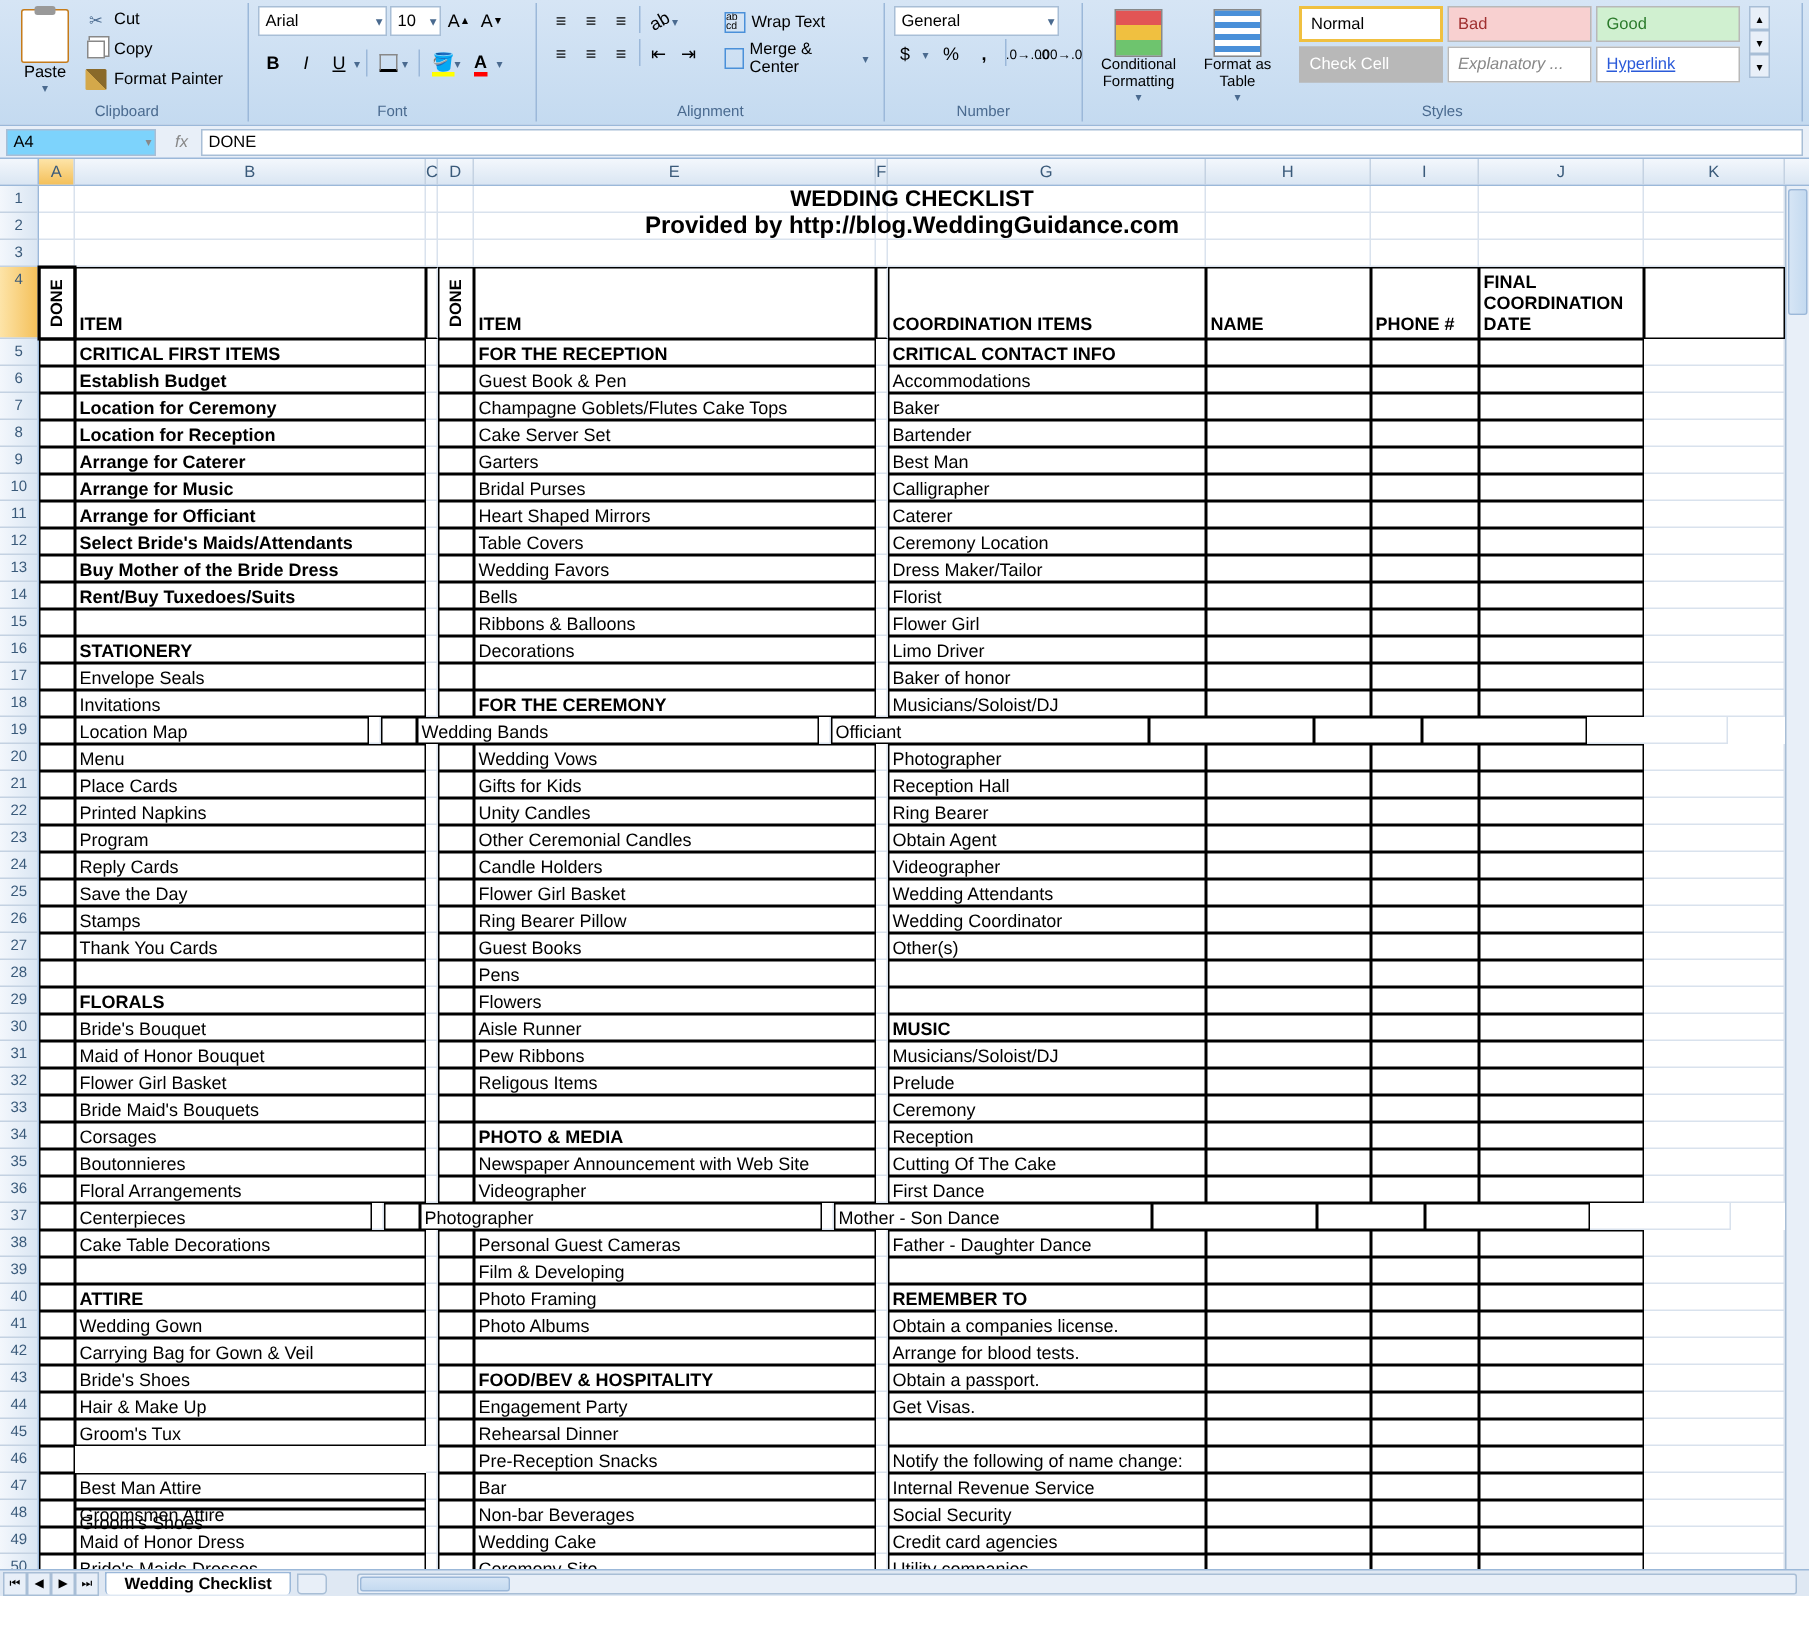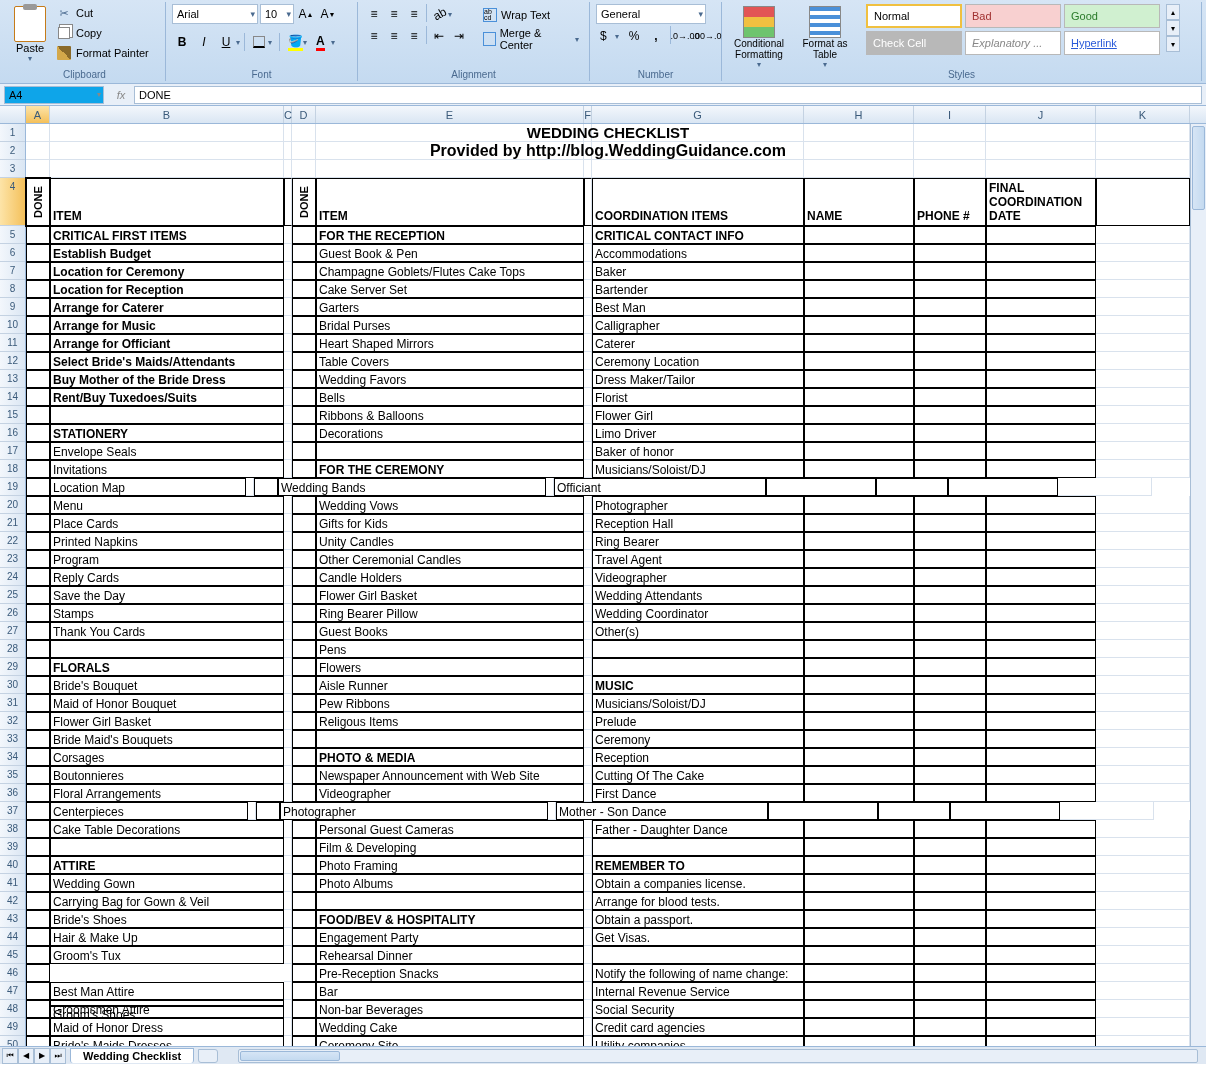--- a/index.html
+++ b/index.html
@@ -56,21 +56,21 @@
 .sc-bad{background:#f8d0d0;color:#a03030}
 .sc-good{background:#d0f0d0;color:#2a7a2a}
 .sc-check{background:#b8b8b8;color:#fff}
 .sc-explan{background:#fff;font-style:italic;color:#888}
 .sc-hyper{background:#fff;color:#2a5ad9;text-decoration:underline}
 .gallery-nav{display:flex;flex-direction:column;width:14px;margin-left:2px}
 .gnav-btn{height:16px;border:1px solid #a8bed6;background:#e8eff8;display:flex;align-items:center;justify-content:center;font-size:8px;cursor:pointer}
 
 
 .fbar{height:22px;background:#e8eff8;border-bottom:1px solid #9bb8d9;display:flex;align-items:center}
-.name-box{width:100px;background:#0ea5e9;border:1px solid #a8bed6;height:18px;margin:0 4px;display:flex;align-items:center;padding:0 4px;position:relative}
+.name-box{width:100px;background:#7dd3fc;border:1px solid #a8bed6;height:18px;margin:0 4px;display:flex;align-items:center;padding:0 4px;position:relative}
 .name-box:after{content:"▾";position:absolute;right:2px;font-size:8px;color:#888}
 .fx-btns{display:flex;gap:2px;margin:0 4px}
 .fx-btn{width:18px;height:18px;display:flex;align-items:center;justify-content:center;font-style:italic;color:#888;cursor:pointer}
 .formula-input{flex:1;background:#fff;border:1px solid #a8bed6;height:18px;padding:0 4px;display:flex;align-items:center;margin-right:4px}
 
 
 .grid-area{position:relative;height:958px;overflow:hidden;background:#fff}
 .col-headers{display:flex;height:18px;background:linear-gradient(#f3f7fc,#dae6f3);border-bottom:1px solid #9bb8d9;position:sticky;top:0}
 .corner{width:26px;border-right:1px solid #9bb8d9}
 .col-h{border-right:1px solid #c4d2e2;text-align:center;line-height:18px;color:#3a5a7a;cursor:pointer}
@@ -632,21 +632,21 @@
         <div class="cell cJ bthick" style="width: 110px;"></div>
         <div class="cell cK" style="width: 94px;"></div>
       </div>
       <div class="cell-row">
         <div class="cell cA bthick" style="width: 24px;"></div>
         <div class="cell cB bthick" style="width: 234px;">Program</div>
         <div class="cell cC" style="width: 8px; border-right: 1px solid rgb(217, 226, 237);"></div>
         <div class="cell cD bthick" style="width: 24px;"></div>
         <div class="cell cE bthick" style="width: 268px;">Other Ceremonial Candles</div>
         <div class="cell cF" style="width: 8px; border-right: 1px solid rgb(217, 226, 237);"></div>
-        <div class="cell cG bthick" style="width: 212px;">Travel Agent</div>
+        <div class="cell cG bthick" style="width: 212px;">Obtain Agent</div>
         <div class="cell cH bthick" style="width: 110px;"></div>
         <div class="cell cI bthick" style="width: 72px;"></div>
         <div class="cell cJ bthick" style="width: 110px;"></div>
         <div class="cell cK" style="width: 94px;"></div>
       </div>
       <div class="cell-row">
         <div class="cell cA bthick" style="width: 24px;"></div>
         <div class="cell cB bthick" style="width: 234px;">Reply Cards</div>
         <div class="cell cC" style="width: 8px; border-right: 1px solid rgb(217, 226, 237);"></div>
         <div class="cell cD bthick" style="width: 24px;"></div>

